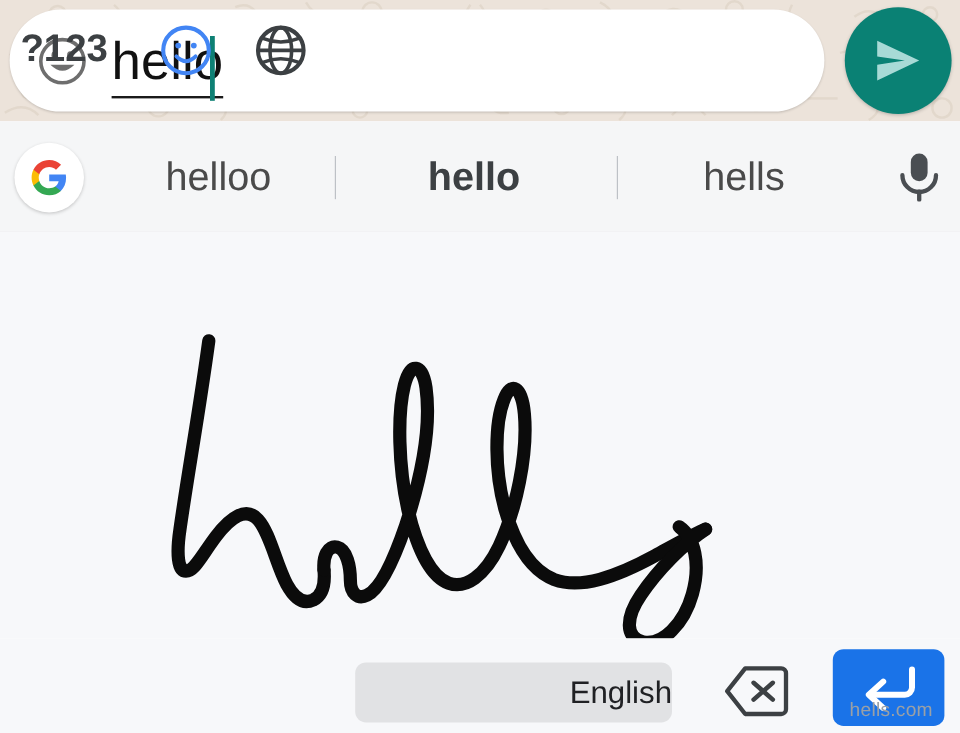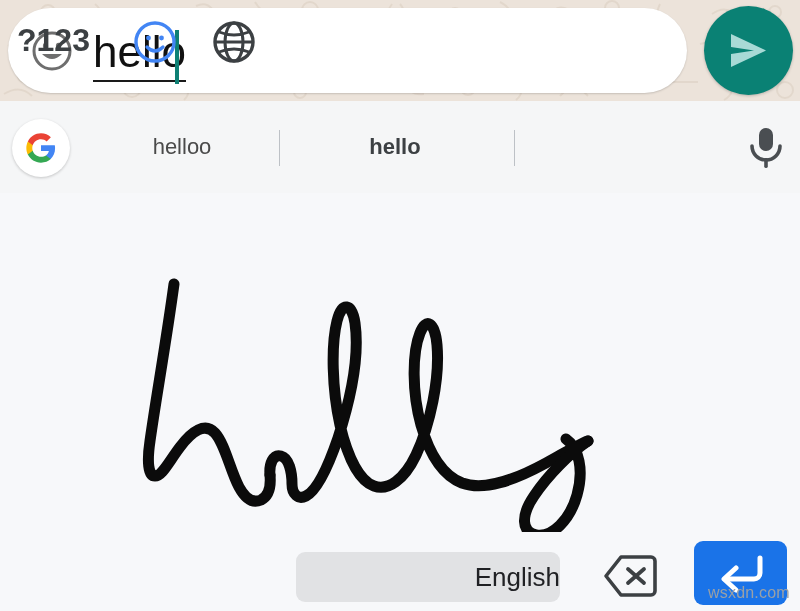--- a/index.html
+++ b/index.html
@@ -102,21 +102,21 @@
     border-radius: 50%;
     background: #FFFFFF;
     box-shadow: 0 1px 3px rgba(0,0,0,0.20);
   }
   .g-logo svg { position: absolute; left: 13px; top: 13px; }
   .suggestion {
     position: absolute;
     top: 0;
     height: 92px;
     line-height: 92px;
-    font-size: 22px;
+    font-size: 33px;
     color: #4A4A4A;
     text-align: center;
     white-space: nowrap;
   }
   .suggestion.s0 { left: 92px;  width: 180px; }
   .suggestion.s1 { left: 290px; width: 210px; font-weight: bold; color: #3C4043; }
   .suggestion.s2 { left: 525px; width: 190px; }
   .sug-divider {
     position: absolute;
     top: 29px;
@@ -299,20 +299,21 @@
         <path fill="#34A853" d="M24 46c6 0 11-2 14.6-5.4l-7.1-5.5c-2 1.3-4.5 2.1-7.5 2.1-5.8 0-10.7-3.9-12.4-9.1H4.3v5.7C7.9 41.1 15.4 46 24 46z"></path>
         <path fill="#FBBC05" d="M11.6 28.1c-.4-1.3-.7-2.7-.7-4.1s.3-2.8.7-4.1v-5.7H4.3C2.8 17.2 2 20.5 2 24s.8 6.8 2.3 9.8l7.3-5.7z"></path>
         <path fill="#EA4335" d="M24 10.8c3.3 0 6.2 1.1 8.5 3.3l6.3-6.3C35 4.2 30 2 24 2 15.4 2 7.9 6.9 4.3 14.2l7.3 5.7c1.7-5.2 6.6-9.1 12.4-9.1z"></path>
       </svg>
     </div>
 
     <div class="suggestion s0">helloo</div>
     <div class="sug-divider d0"></div>
     <div class="suggestion s1">hello</div>
     <div class="sug-divider d1"></div>
+    <div class="suggestion s2">hells</div>
   </div>
 
   <div class="mic-btn">
     <svg width="44" height="48" viewBox="0 0 44 48">
       <rect x="15" y="4" width="14" height="23" rx="7" fill="#4A4E52"></rect>
       <path d="M8 22 a14 14 0 0 0 28 0" fill="none" stroke="#4A4E52" stroke-width="3.6" stroke-linecap="round"></path>
       <rect x="20.2" y="34" width="3.6" height="10" rx="1.4" fill="#4A4E52"></rect>
     </svg>
   </div>
 
@@ -387,15 +388,15 @@
     </svg>
   </div>
 
   <div class="key-enter">
     <svg width="50" height="38" viewBox="0 0 50 38">
       <path d="M44 3 V18 a6 6 0 0 1 -6 6 H9" fill="none" stroke="#FFFFFF" stroke-width="5" stroke-linecap="round" stroke-linejoin="round"></path>
       <path d="M20 13 L8 24 L20 35" fill="none" stroke="#FFFFFF" stroke-width="5" stroke-linecap="round" stroke-linejoin="round"></path>
     </svg>
   </div>
 
-  <div class="watermark">wsxdn.com</div>
+  <div class="watermark">hells.com</div>
 
 </div>
 
 </body></html>

